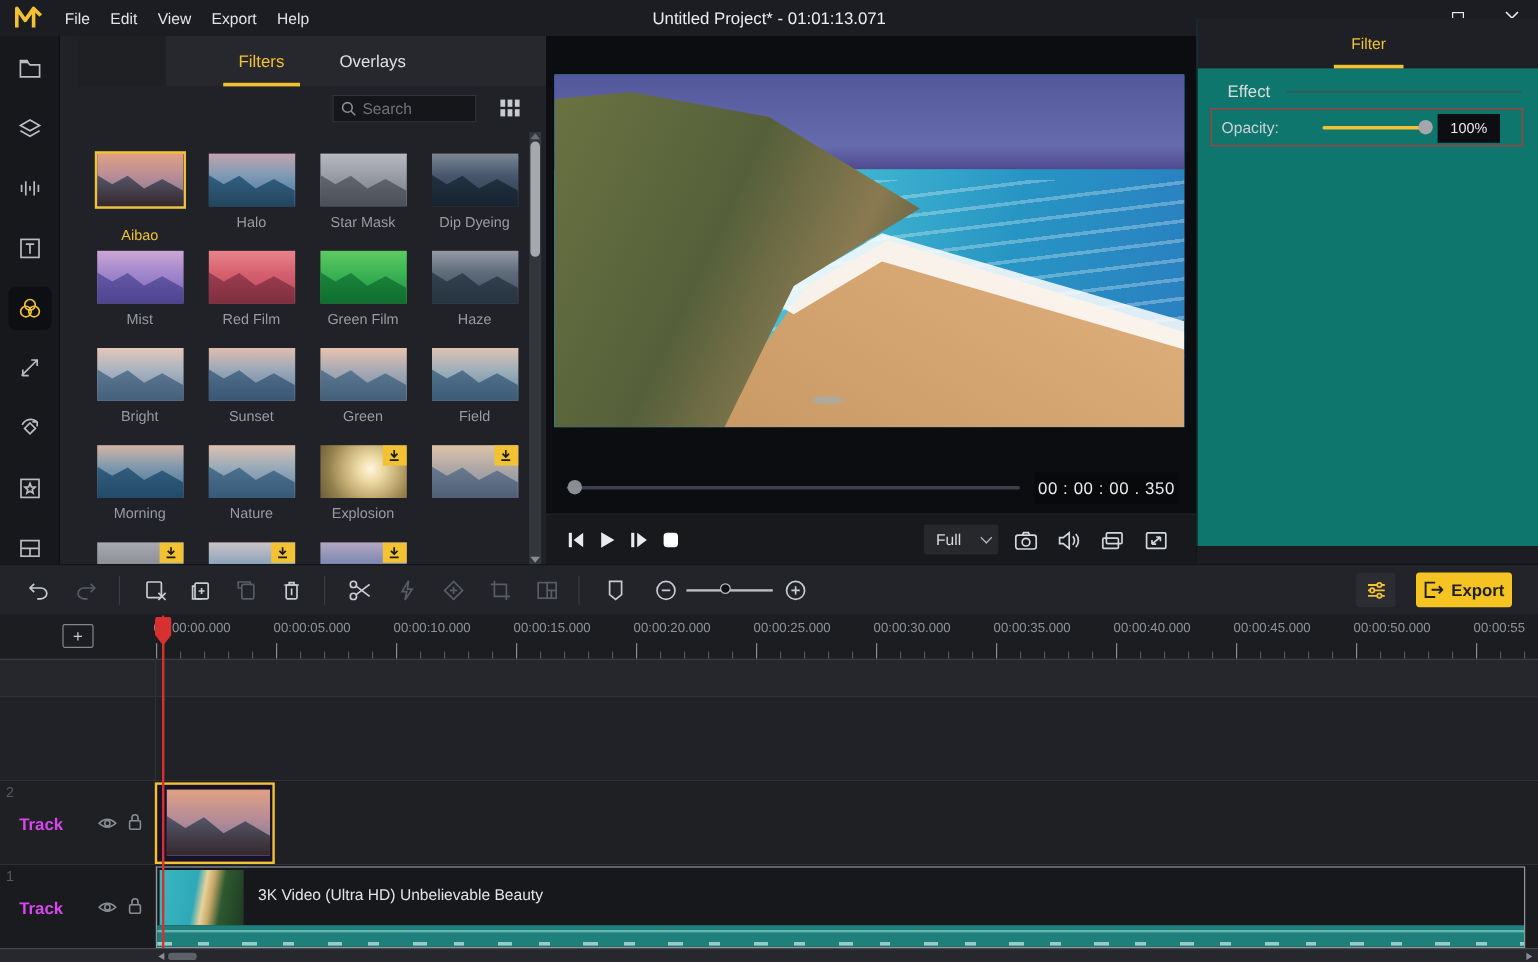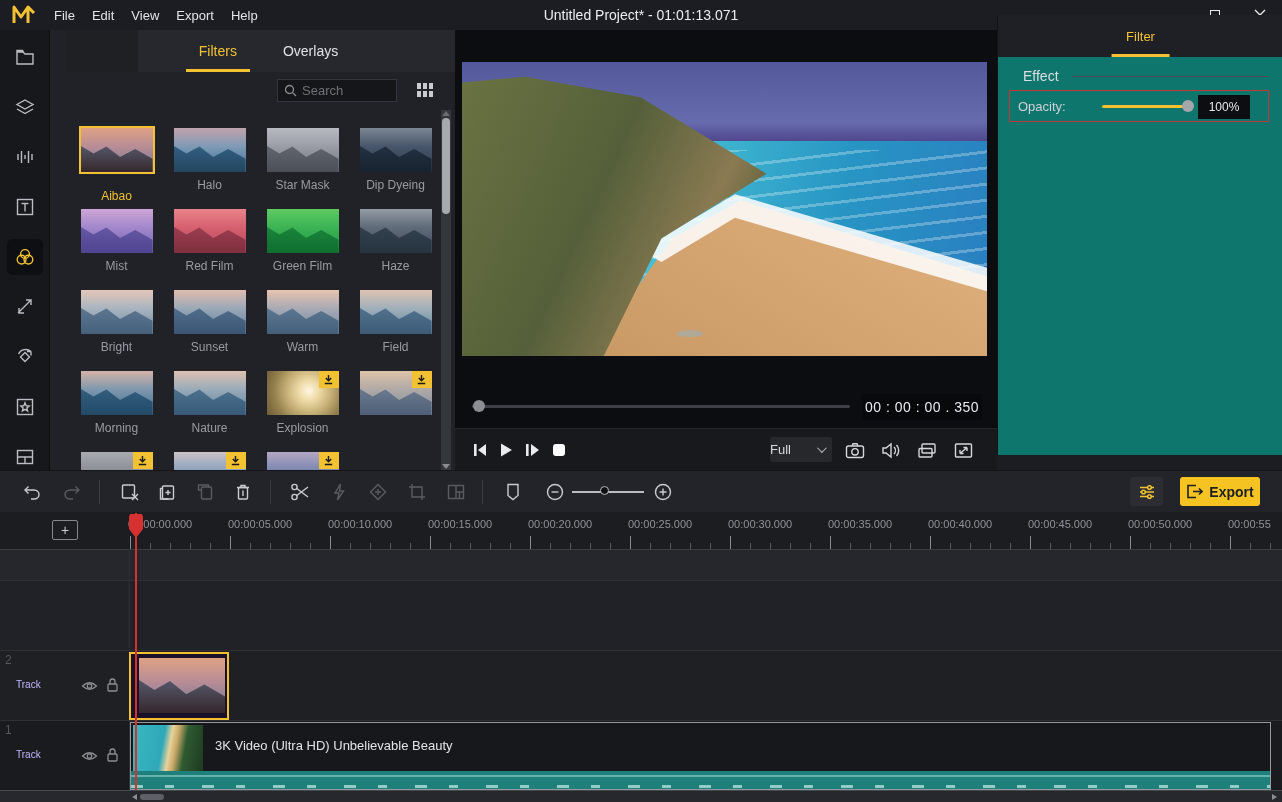--- a/index.html
+++ b/index.html
@@ -72,21 +72,21 @@
          background:linear-gradient(115deg,#6b7342 0%,#55603a 30%,#8a7a52 48%,#4a5530 62%,#35401f 100%);
          clip-path:polygon(0 7%,12% 5%,34% 12%,58% 38%,47% 50%,38% 60%,27% 100%,0 100%);}
   .v-boat{position:absolute;left:41%;top:91%;width:26px;height:7px;background:#b0a898;border-radius:45%;}
   .seekline{position:absolute;left:17px;top:375px;width:378px;height:3px;background:#3d4046;border-radius:2px;}
   .seekknob{position:absolute;left:18px;top:370px;width:12px;height:12px;border-radius:50%;background:#8a8d92;}
   .timecode{position:absolute;left:407px;top:364px;width:120px;height:26px;background:#08090b;display:flex;align-items:center;justify-content:center;
             font-size:14px;color:#e8eaee;letter-spacing:.5px;}
   .pcontrols{position:absolute;left:0;top:398px;width:542px;height:42px;background:#17191d;border-top:1px solid #232529;}
   .pbtn{position:absolute;top:11px;width:20px;height:20px;display:flex;align-items:center;justify-content:center;}
   .fullsel{position:absolute;left:315px;top:8px;width:62px;height:25px;background:#26282c;display:flex;align-items:center;
-           font-size:13px;color:#d8dade;border-radius:2px;}
+           font-size:13px;color:#d8dade;padding-left:10px;border-radius:2px;}
   .chev{position:absolute;right:8px;top:9px;width:7px;height:7px;border-right:1.5px solid #b8babf;border-bottom:1.5px solid #b8babf;transform:rotate(45deg) translateY(-2px);}
 
   
   .inspector{position:absolute;left:997px;top:15px;width:285px;height:440px;background:#0f766e;border-left:1px solid #121316;}
   .istrip{position:absolute;left:0;top:0;width:285px;height:42px;background:#1e2025;}
   .itab{position:absolute;left:50%;transform:translateX(-50%);top:0;height:42px;display:flex;align-items:center;color:#f2c232;font-size:13px;}
   .itab::after{content:"";position:absolute;left:50%;transform:translateX(-50%);bottom:0;width:58px;height:3px;background:#f2c232;}
   .effect-label{position:absolute;left:25px;top:53px;font-size:14px;color:#dcdee2;}
   .effect-line{position:absolute;left:74px;right:14px;top:61px;height:1px;background:#4a4d53;}
   .opbox{position:absolute;left:11px;top:75px;width:260px;height:32px;border:1px solid #c23636;}
@@ -115,21 +115,21 @@
   .rlabel{position:absolute;top:6px;font-size:11px;color:#8f9298;white-space:nowrap;}
   .tick{position:absolute;bottom:0;width:1px;background:#6a6d73;}
   .addtrack{position:absolute;left:52px;top:8px;width:26px;height:20px;border:1px solid #85888e;border-radius:2px;
             display:flex;align-items:center;justify-content:center;color:#c9ccd1;font-size:14px;line-height:1;}
   .laneA{position:absolute;left:0;top:37px;width:1282px;height:32px;background:#25272c;border-top:1px solid #3a3d42;border-bottom:1px solid #2e3036;}
   .laneB{position:absolute;left:0;top:69px;width:1282px;height:70px;background:#202227;border-bottom:1px solid #2e3036;}
   .row2{position:absolute;left:0;top:139px;width:1282px;height:70px;background:#1e2024;border-bottom:1px solid #2e3036;}
   .row1{position:absolute;left:0;top:209px;width:1282px;height:69px;background:#191b1f;}
   .headcol{position:absolute;left:129px;top:37px;width:1px;height:241px;background:#2e3036;}
   .tracknum{position:absolute;font-size:12px;color:#55585e;}
-  .trackname{position:absolute;font-size:10px;color:#c4b5fd;}
+  .trackname{position:absolute;font-size:14px;color:#d946ef;font-weight:bold;}
   .thicon{position:absolute;}
   .thicon svg{stroke:#8a8d92;fill:none;stroke-width:1.3;}
 
   .filterclip{position:absolute;left:129px;top:140px;width:100px;height:68px;background:#181127;border:2px solid #f2c232;}
   .fclipthumb{position:absolute;left:8px;top:4px;right:2px;bottom:5px;
           background:linear-gradient(180deg,var(--sky) 0%,var(--haze) 42%,var(--ridge) 100%);overflow:hidden;}
   .fclipthumb::after{content:"";position:absolute;inset:0;background:linear-gradient(180deg,var(--ridge),var(--dark));
           clip-path:polygon(0 100%,0 40%,18% 58%,36% 42%,55% 66%,76% 48%,100% 70%,100% 100%);}
 
   .videoclip{position:absolute;left:130px;top:210px;width:1141px;height:68px;background:#17181c;border:1px solid #96999e;}
@@ -298,21 +298,21 @@
         <div class="fitem">
           <div class="fthumb" style="--sky: #e5c6b9; --haze: #a9b4c0; --ridge: #6f87a0; --dark: #44607b;"></div>
           <div class="flabel">Bright</div>
         </div>
         <div class="fitem">
           <div class="fthumb" style="--sky: #e0bcae; --haze: #9aa8b8; --ridge: #5f7d9a; --dark: #3a5674;"></div>
           <div class="flabel">Sunset</div>
         </div>
         <div class="fitem">
           <div class="fthumb" style="--sky: #e8c3af; --haze: #a8aab4; --ridge: #6d88a0; --dark: #435f7a;"></div>
-          <div class="flabel">Warm</div>
+          <div class="flabel">Green</div>
         </div>
         <div class="fitem">
           <div class="fthumb" style="--sky: #dec2b2; --haze: #9fb0ba; --ridge: #62839c; --dark: #3b5b76;"></div>
           <div class="flabel">Field</div>
         </div>
         <div class="fitem">
           <div class="fthumb" style="--sky: #d3b3a6; --haze: #7e98ae; --ridge: #3f6b8e; --dark: #224a68;"></div>
           <div class="flabel">Morning</div>
         </div>
         <div class="fitem">

